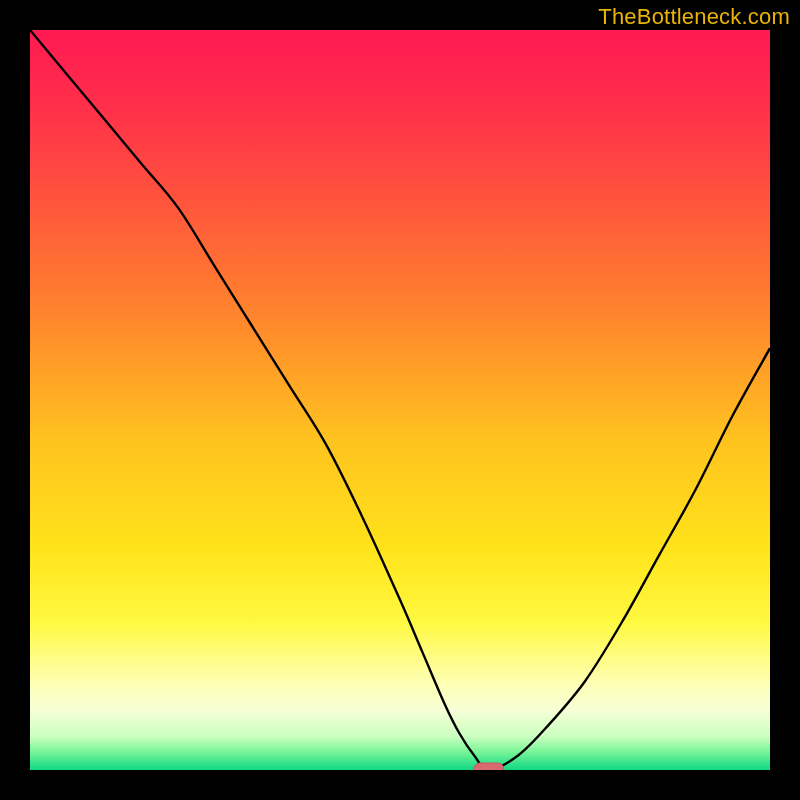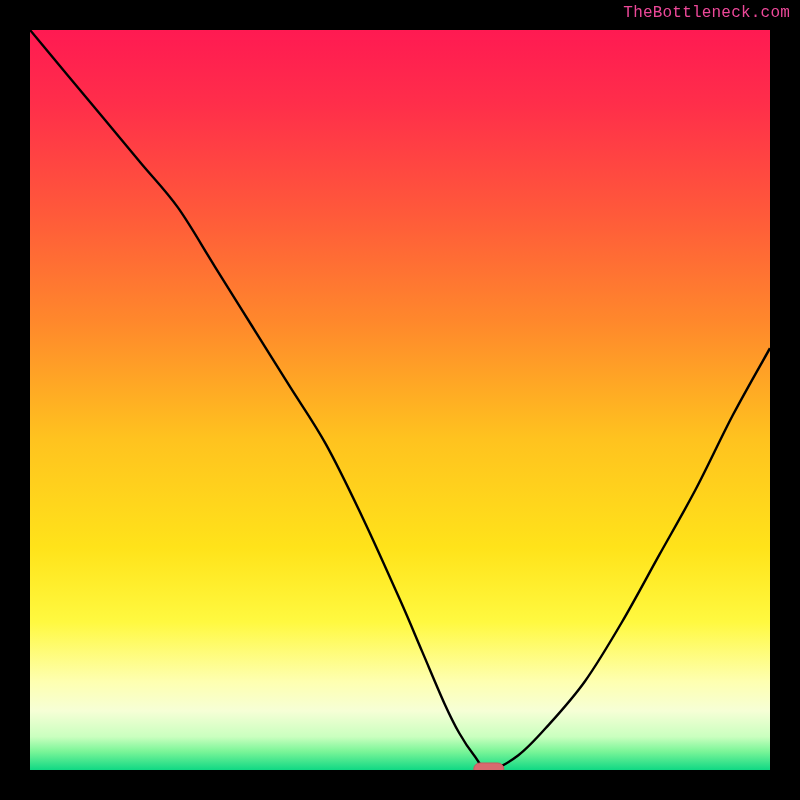--- a/index.html
+++ b/index.html
@@ -24,27 +24,26 @@
     left: 30px;
     top: 30px;
     width: 740px;
     height: 740px;
     overflow: hidden;
   }
   .watermark {
     position: absolute;
     top: 4px;
     right: 10px;
-    color: #ec4899;
-    font-size: 16px;
+    color: #eab308;
+    font-size: 22px;
     font-weight: 500;
     letter-spacing: 0.2px;
     z-index: 50;
     user-select: none;
-    font-family: Liberation Mono, monospace;
   }
   svg {
     display: block;
   }
 </style>
 </head>
 <body>
 
 <div class="frame">
   <div class="watermark">TheBottleneck.com</div>

